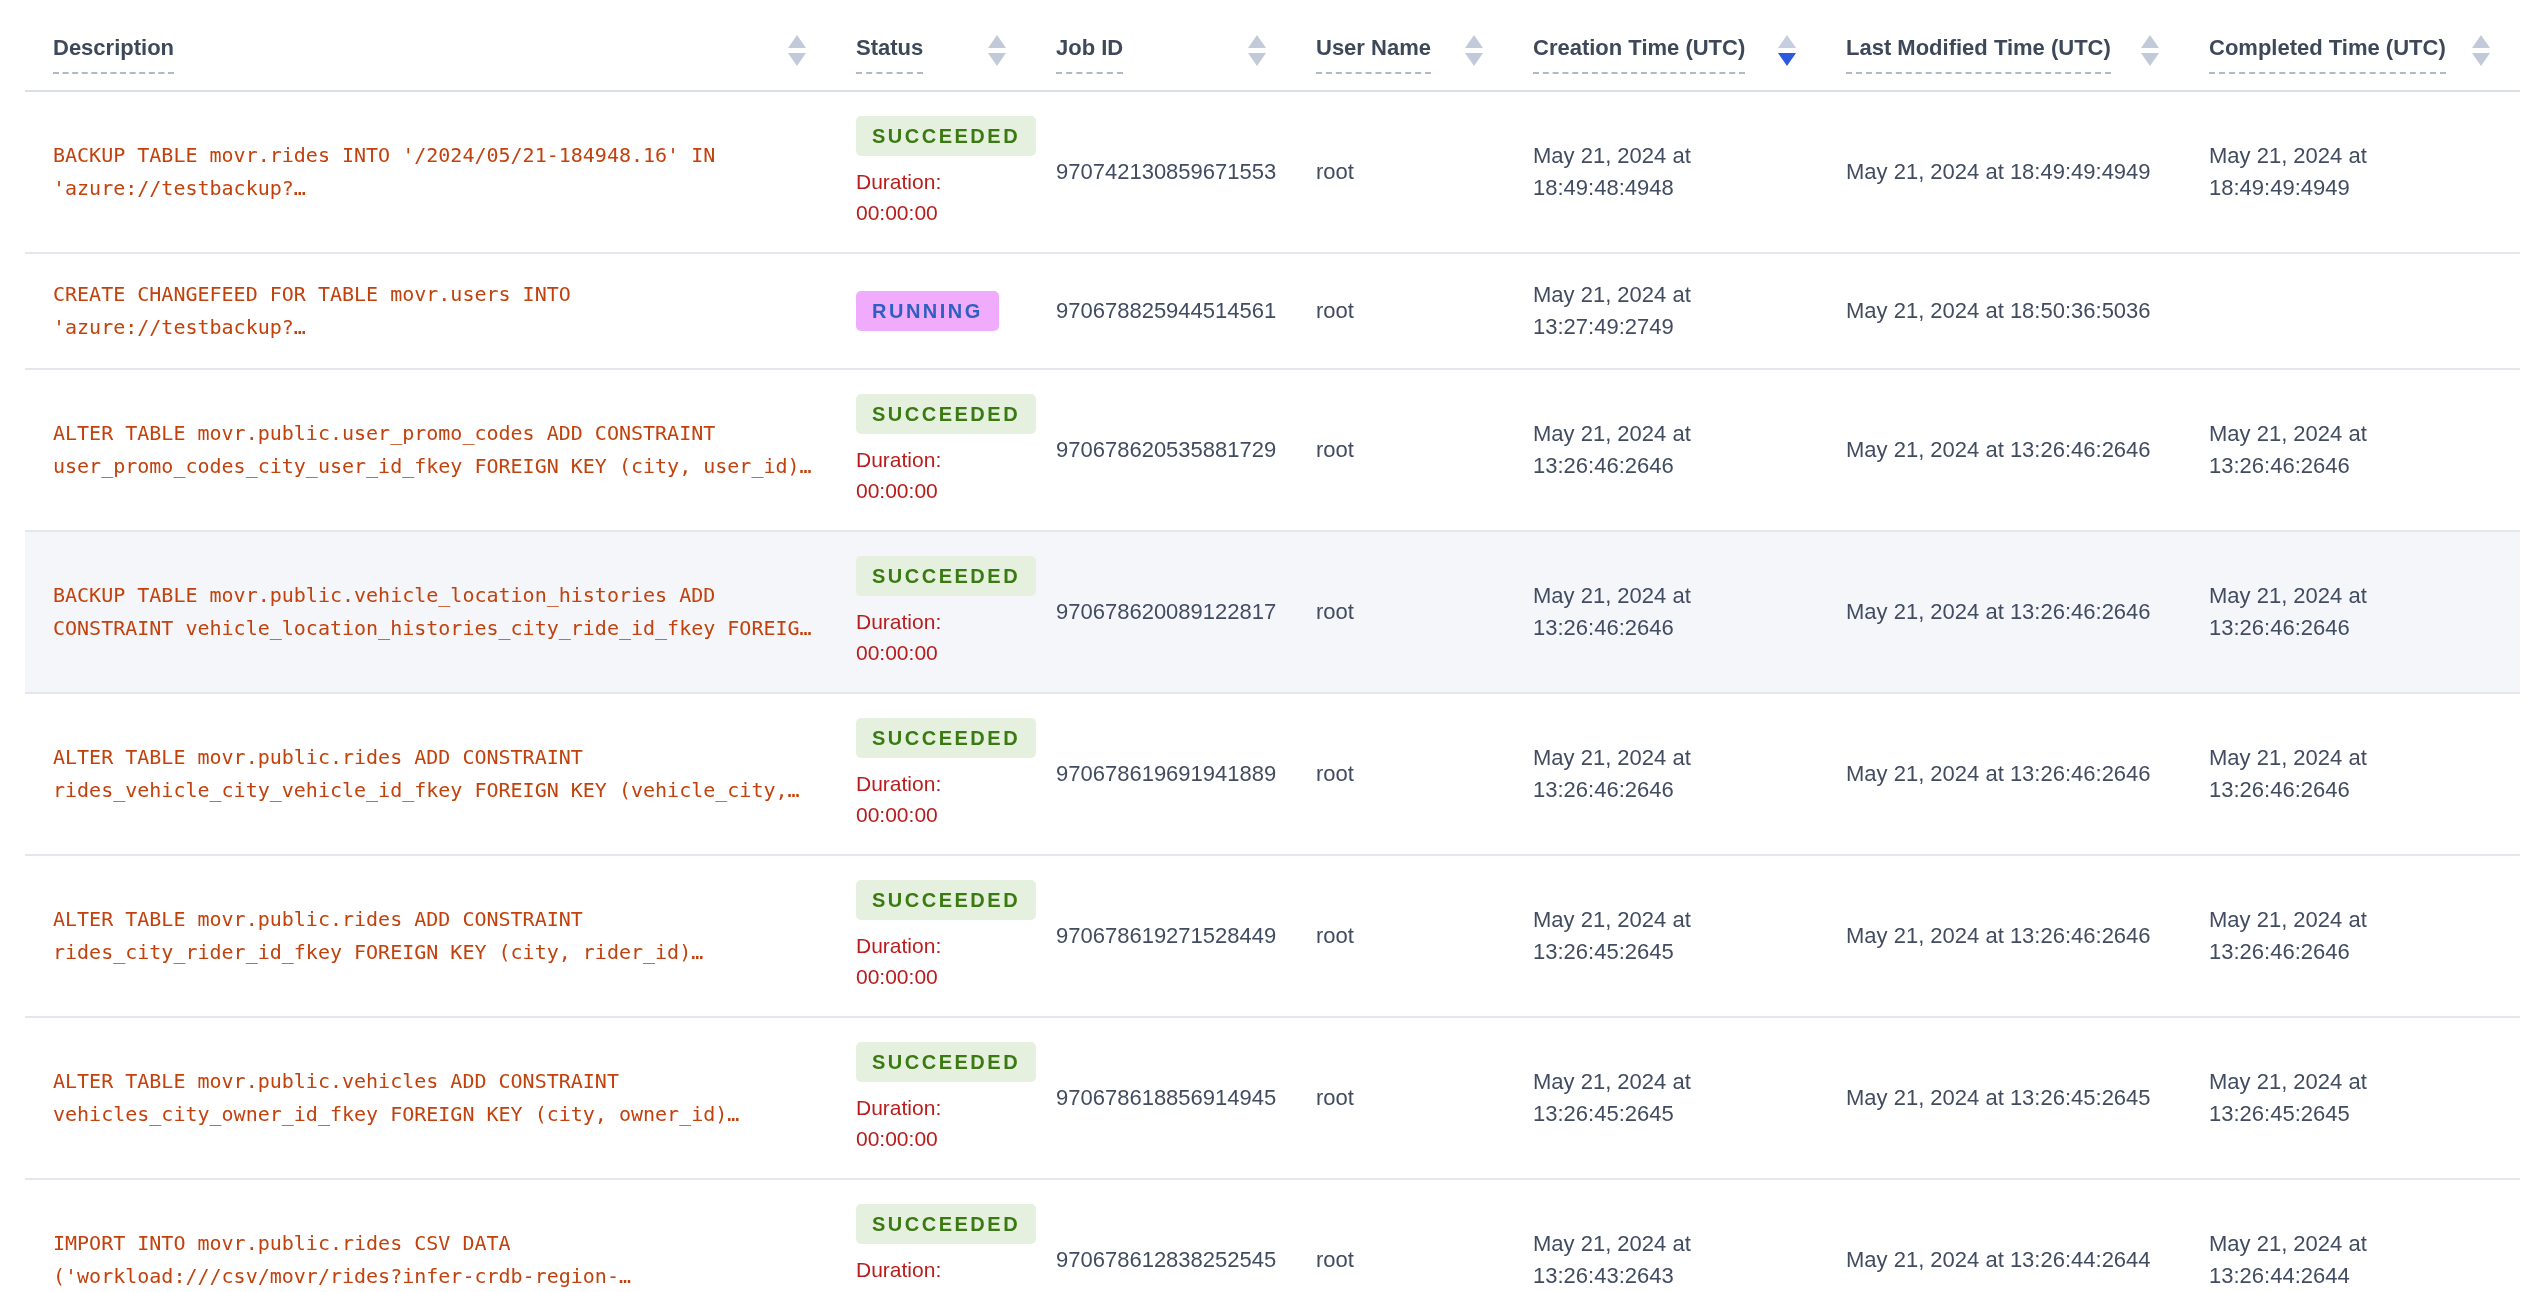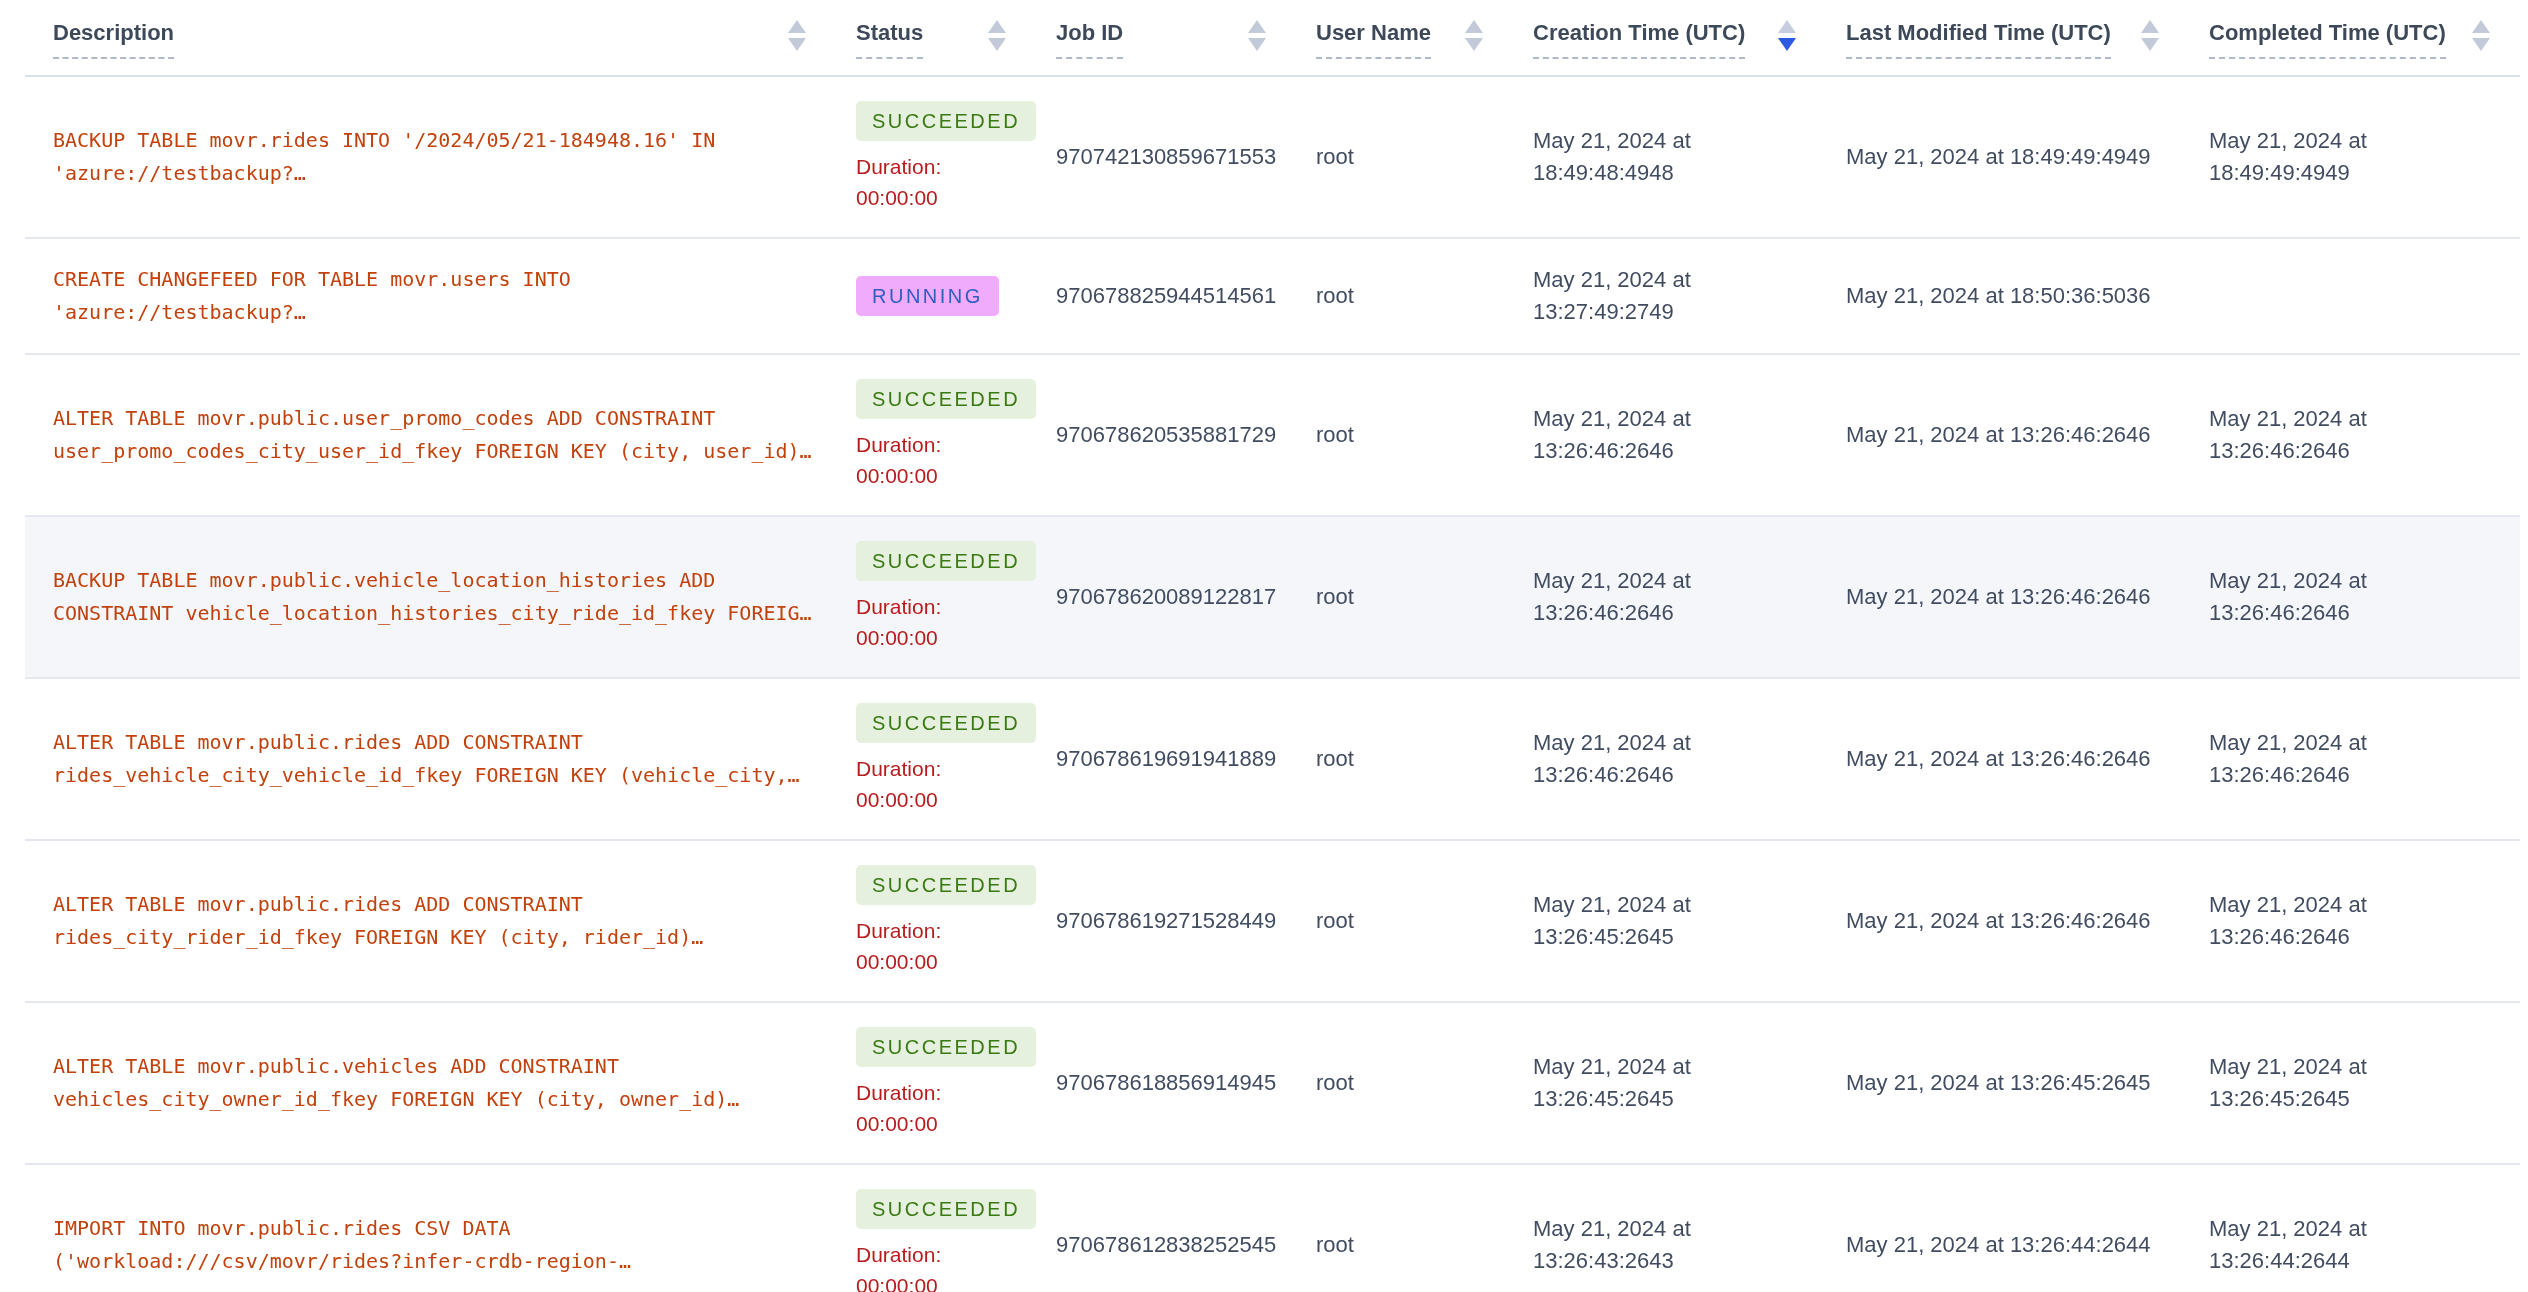--- a/index.html
+++ b/index.html
@@ -13,21 +13,21 @@
   table.jobs {
     border-collapse: collapse;
     table-layout: fixed;
     width: 2495px;
     margin-left: 25px;
   }
   
   thead th {
     text-align: left;
     vertical-align: middle;
-    padding: 20px 50px 16px 0;
+    padding: 35px 50px 16px 0;
     border-bottom: 2px solid #d9dee7;
     cursor: pointer;
   }
   thead th.first { padding-left: 28px; }
   thead th.last  { padding-right: 30px; }
   .th-inner {
     display: flex;
     align-items: center;
     justify-content: space-between;
   }
@@ -66,21 +66,21 @@
     font-family: "DejaVu Sans Mono", monospace;
     font-size: 20px;
     line-height: 33px;
     color: #c2410c;
   }
   .badge {
     display: inline-block;
     padding: 7px 16px;
     border-radius: 5px;
     font-size: 20px;
-    font-weight: 400;
+    font-weight: 700;
     letter-spacing: 2.5px;
     line-height: 26px;
     white-space: nowrap;
   }
   .duration-block {
     margin-top: 10px;
     font-size: 21px;
     line-height: 31px;
     color: #b91c1c;
   }

